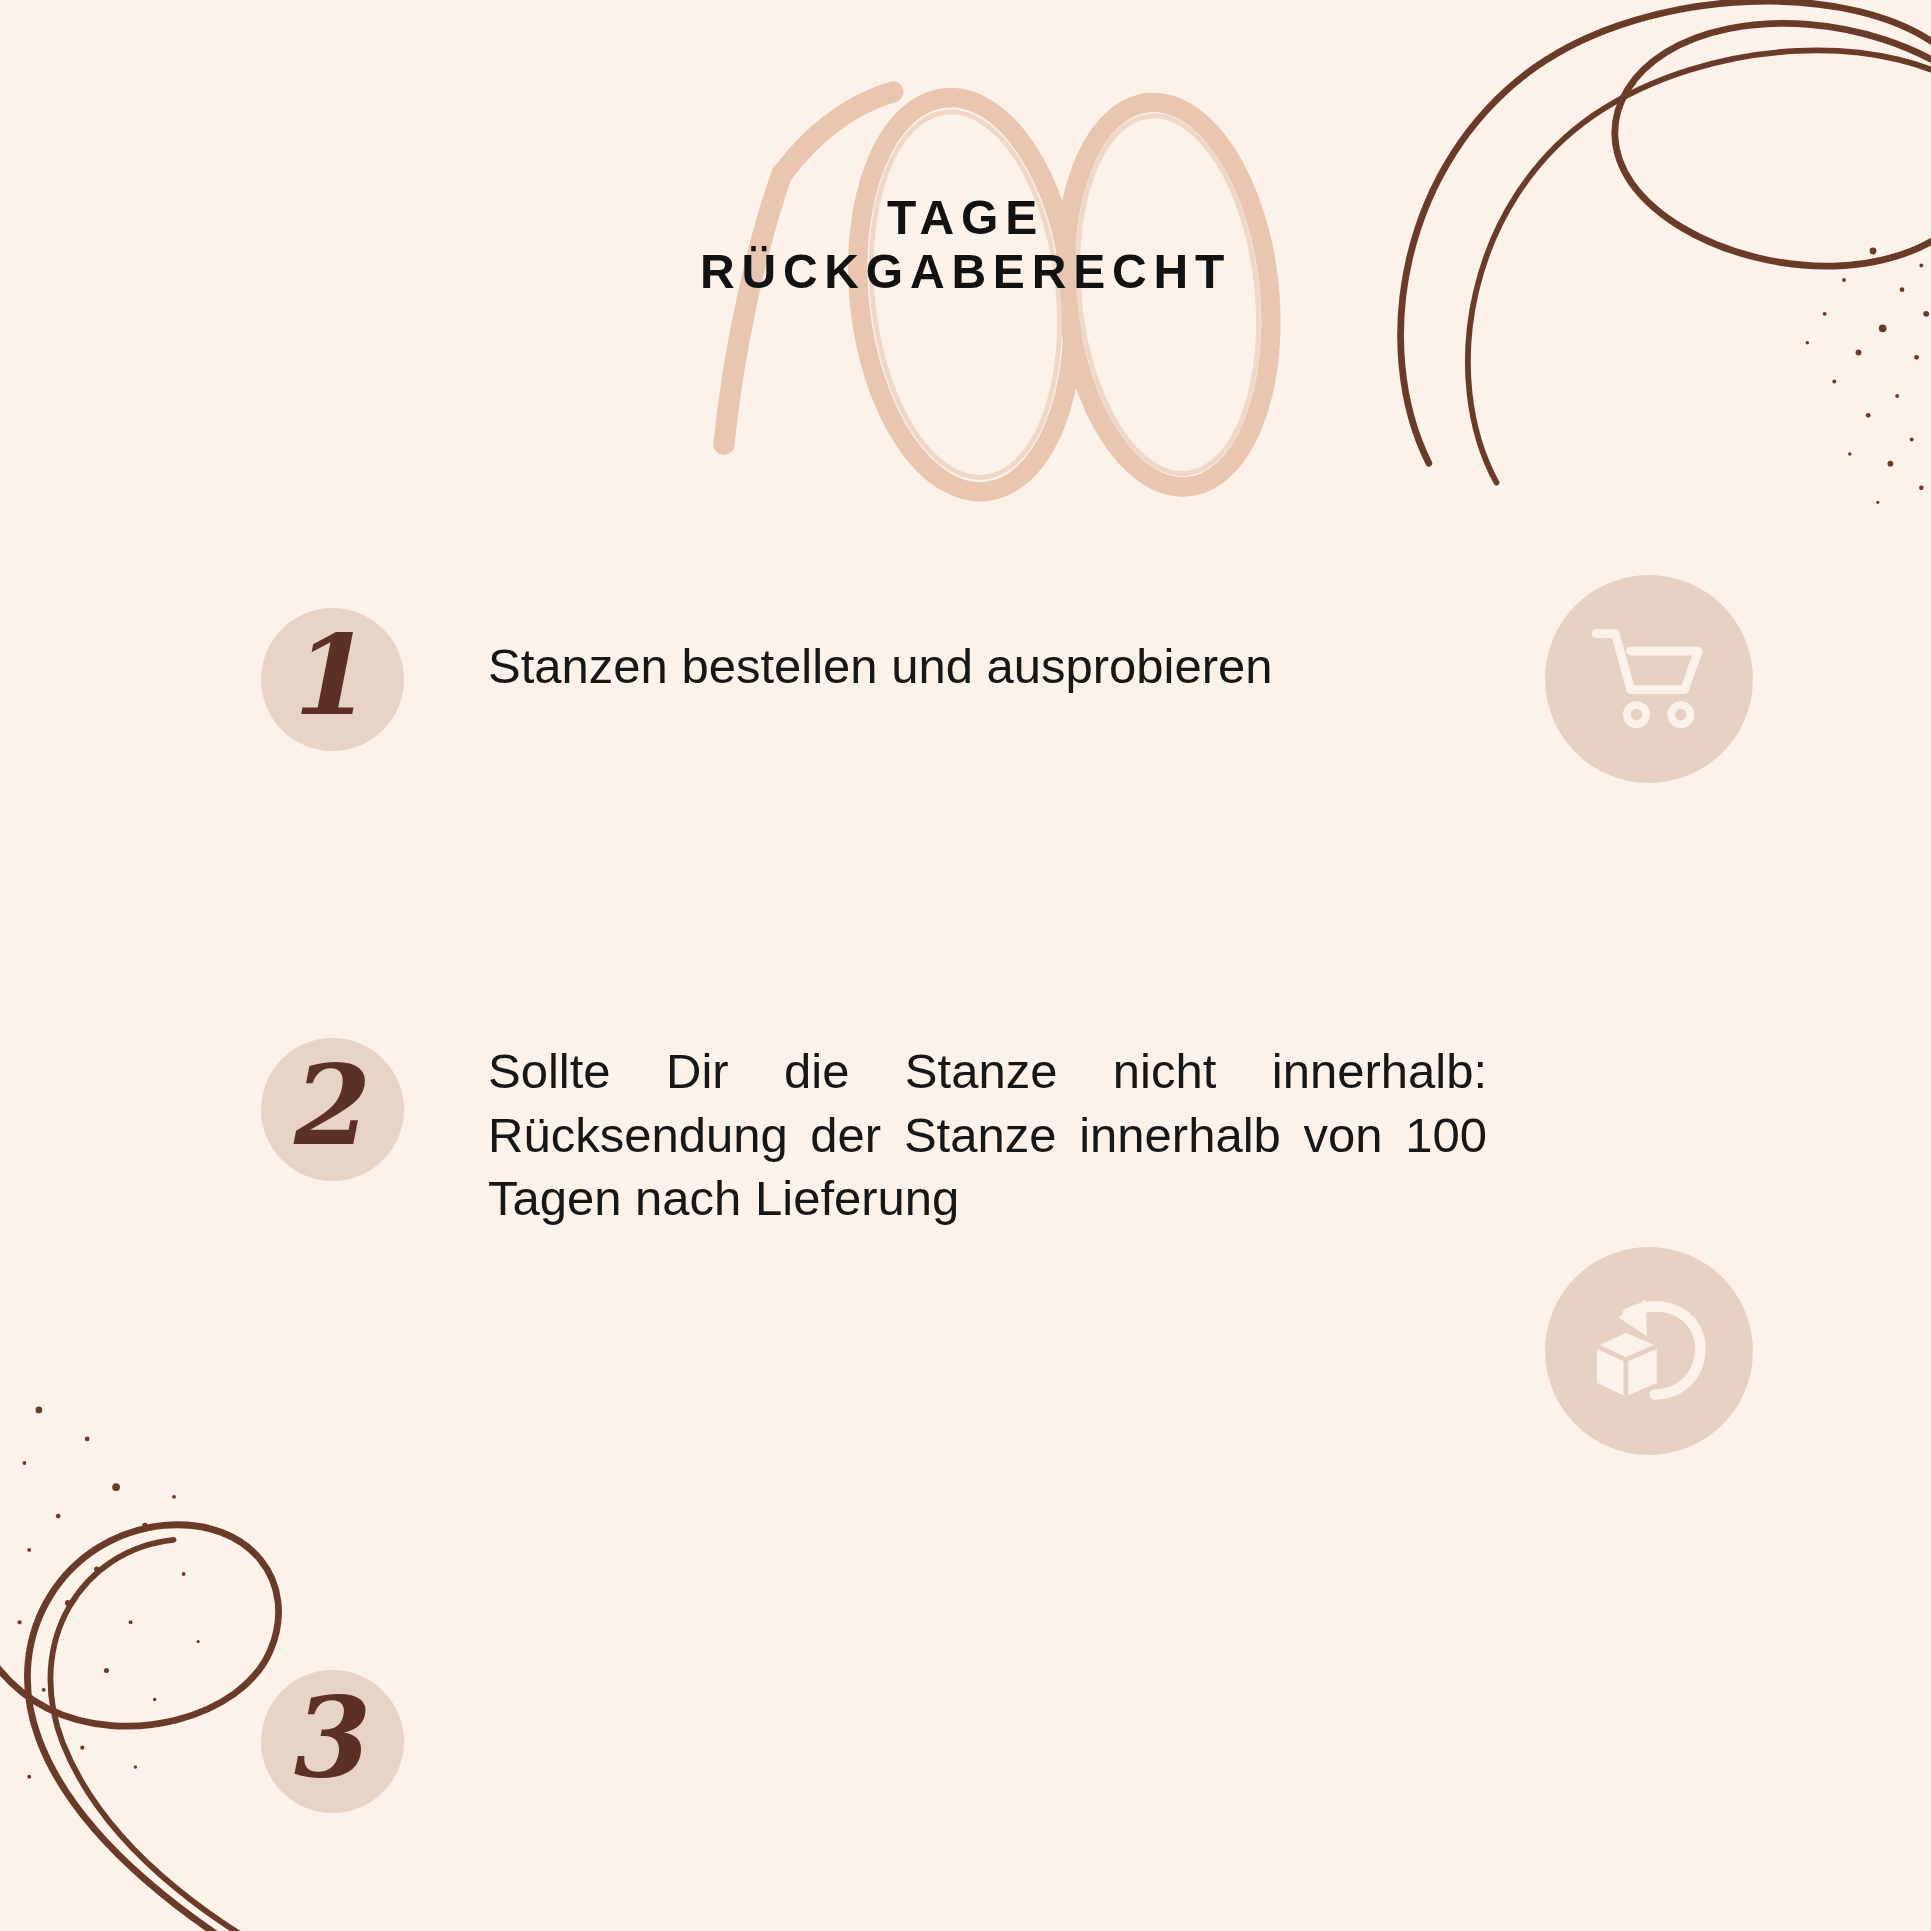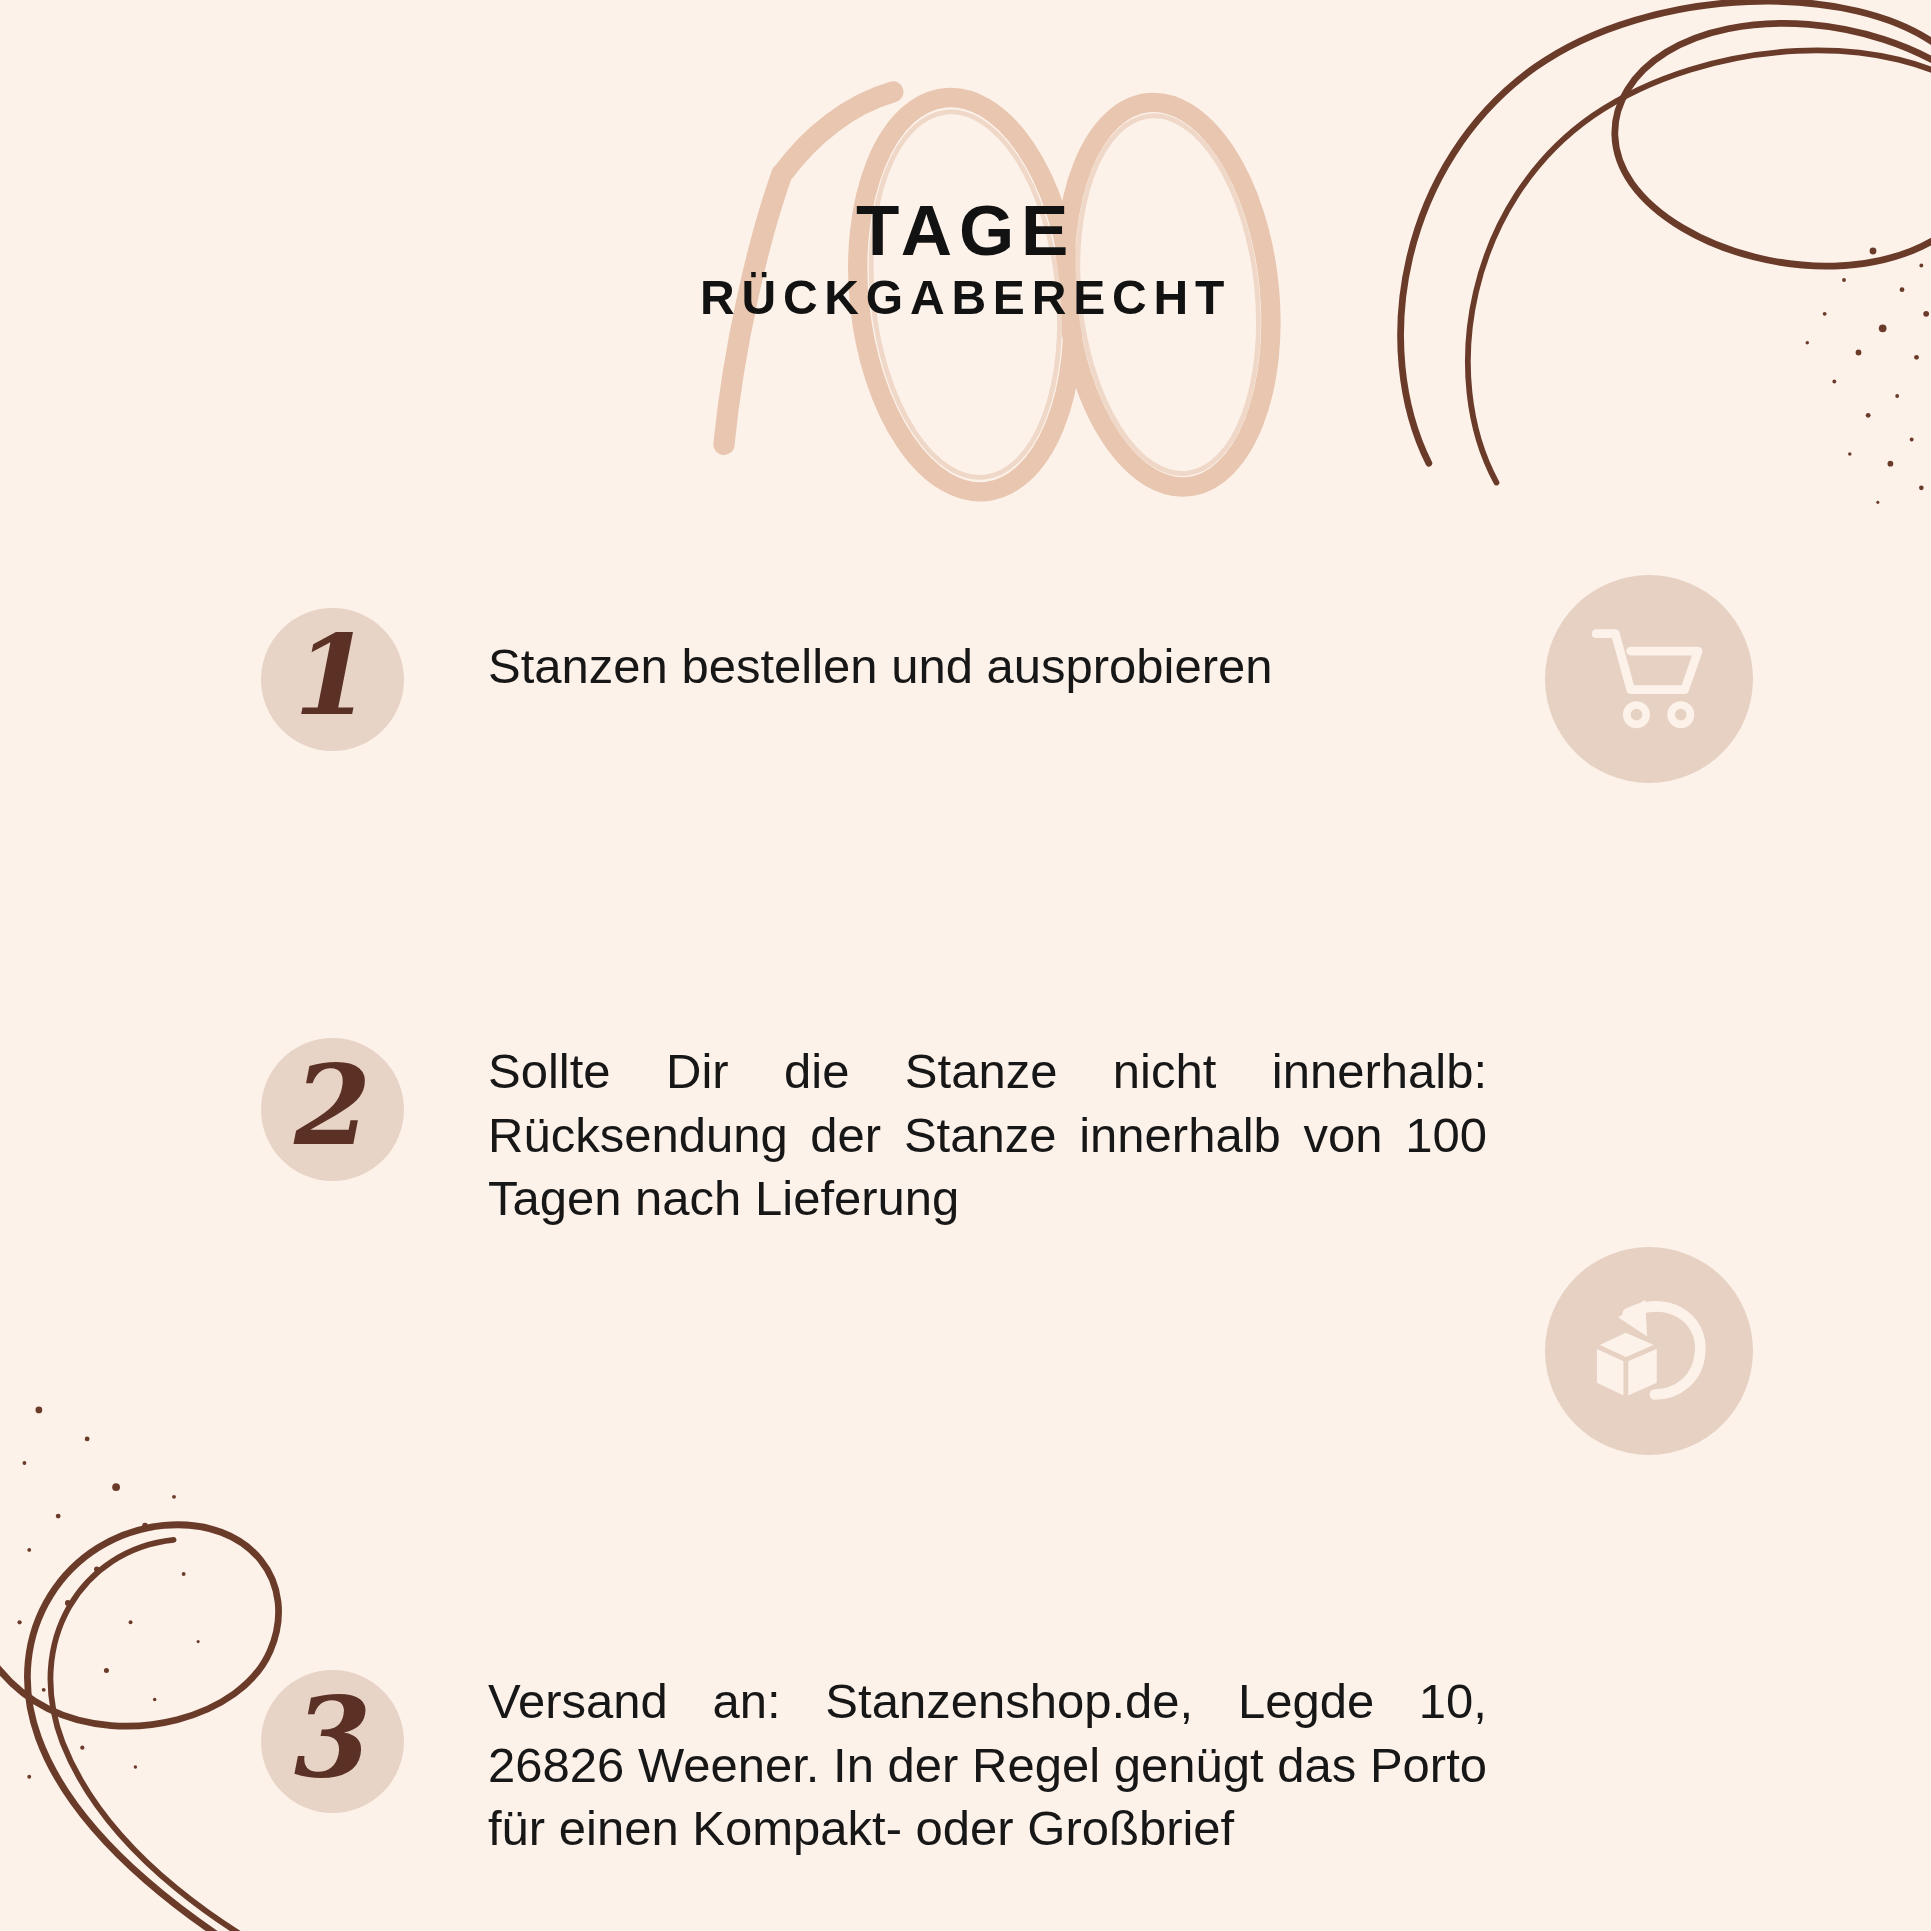--- a/index.html
+++ b/index.html
@@ -69,21 +69,21 @@
     text-align: center;
     z-index: 2;
   }
   .title-line {
     font-family: "Liberation Sans", sans-serif;
     font-weight: bold;
     color: #121212;
     letter-spacing: 6.8px;
     line-height: 1.12;
   }
-  .title-line-1 { font-size: 71px; }
+  .title-line-1 { font-size: 48px; }
   .title-line-2 { font-size: 48px; }
 
   
   .steps {
     position: absolute;
     top: 579px;
     left: 0;
     width: 1931px;
   }
   .step {
@@ -264,21 +264,20 @@
         <path d="M8 52 L38 66 L70 52" fill="none" stroke="#e6d1c3" stroke-width="5"></path>
         <path d="M38 66 L38 104" fill="none" stroke="#e6d1c3" stroke-width="5"></path>
       </svg>
     </div>
   </div>
 
   <div class="step" id="step-3">
     <div class="badge">
       <span class="badge-num">3</span>
     </div>
-    <div class="step-text">Versand an: Stanzenshop.de, Legde 10, 26826 Weener. In der Regel genügt das Porto für einen Kompakt- oder Großbrief</div>
   </div>
 
   <div class="step" id="step-4">
     
     
     
   </div>
 
 </div>
 

